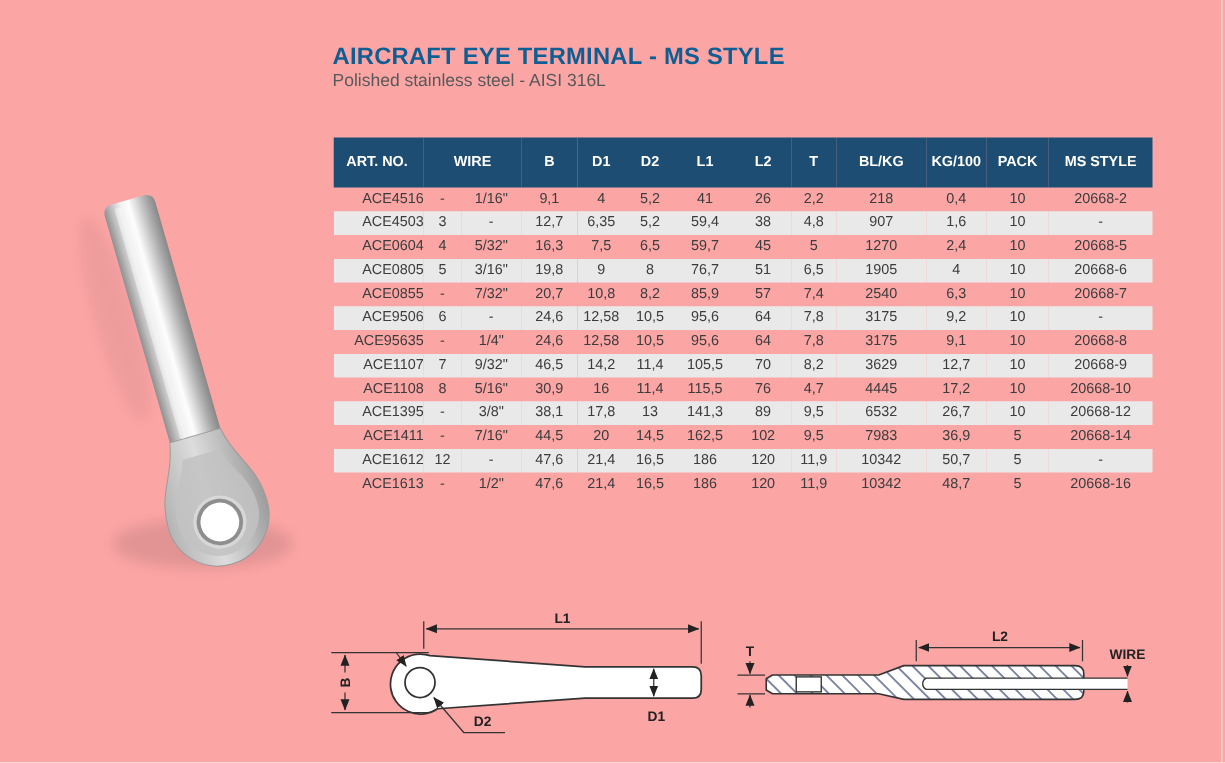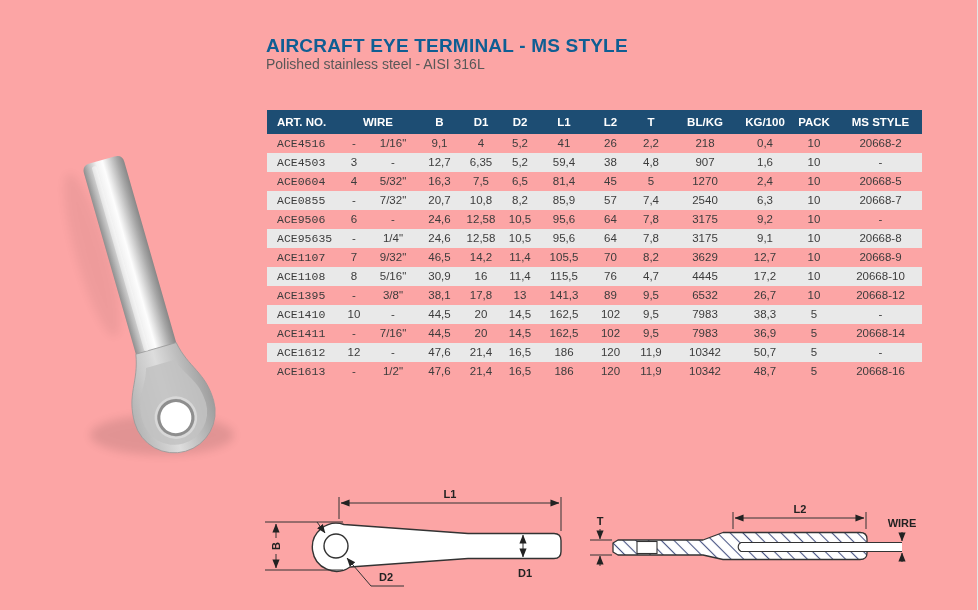--- a/index.html
+++ b/index.html
@@ -13,25 +13,25 @@
   .page{position:relative;width:980px;height:610px;background:#fca5a5;}
   .edge-line{position:absolute;left:977px;top:0;width:1px;height:610px;background:#e3e3e3;}
 
   .title{position:absolute;left:266px;top:35px;font-size:19px;font-weight:700;
     color:var(--accent);letter-spacing:0.2px;}
   .subtitle{position:absolute;left:266px;top:56px;font-size:14px;color:#585858;}
 
   table.spec{position:absolute;left:267px;top:110px;width:655px;
     border-collapse:collapse;table-layout:fixed;font-size:11.5px;color:#3c3c3c;}
   table.spec thead th{background:var(--header-bg);color:#fff;font-size:11.5px;
-    font-weight:700;height:24px;text-align:center;padding:0;margin-left:28px;}
+    font-weight:700;height:40px;text-align:center;padding:0;margin-left:28px;}
   table.spec thead th.al{text-align:left;padding-left:10px;}
   table.spec td{height:19px;line-height:19px;text-align:center;padding:0;
     white-space:nowrap;overflow:hidden;}
-  table.spec td.al{text-align:left;padding-left:10px;font-family:Liberation Mono, monospace;}
+  table.spec td.al{text-align:right;padding-left:10px;}
   table.spec tbody tr:nth-child(even){background:var(--row-alt);}
 
   svg text{font-family:"Liberation Sans",sans-serif;}
   .dimlbl{font-size:11px;font-weight:700;fill:#222;}
   .photo{position:absolute;left:40px;top:140px;}
   .drawings{position:absolute;left:0;top:482px;}
 </style>
 </head>
 <body>
 
@@ -136,27 +136,42 @@
           <td>10</td>
           <td>-</td>
         </tr>
         <tr>
           <td class="al">ACE0604</td>
           <td>4</td>
           <td>5/32"</td>
           <td>16,3</td>
           <td>7,5</td>
           <td>6,5</td>
-          <td>81,4</td>
+          <td>59,7</td>
           <td>45</td>
           <td>5</td>
           <td>1270</td>
           <td>2,4</td>
           <td>10</td>
           <td>20668-5</td>
+        </tr>
+        <tr>
+          <td class="al">ACE0805</td>
+          <td>5</td>
+          <td>3/16"</td>
+          <td>19,8</td>
+          <td>9</td>
+          <td>8</td>
+          <td>76,7</td>
+          <td>51</td>
+          <td>6,5</td>
+          <td>1905</td>
+          <td>4</td>
+          <td>10</td>
+          <td>20668-6</td>
         </tr>
         <tr>
           <td class="al">ACE0855</td>
           <td>-</td>
           <td>7/32"</td>
           <td>20,7</td>
           <td>10,8</td>
           <td>8,2</td>
           <td>85,9</td>
           <td>57</td>
@@ -235,35 +250,20 @@
           <td>13</td>
           <td>141,3</td>
           <td>89</td>
           <td>9,5</td>
           <td>6532</td>
           <td>26,7</td>
           <td>10</td>
           <td>20668-12</td>
         </tr>
         <tr>
-          <td class="al">ACE1410</td>
-          <td>10</td>
-          <td>-</td>
-          <td>44,5</td>
-          <td>20</td>
-          <td>14,5</td>
-          <td>162,5</td>
-          <td>102</td>
-          <td>9,5</td>
-          <td>7983</td>
-          <td>38,3</td>
-          <td>5</td>
-          <td>-</td>
-        </tr>
-        <tr>
           <td class="al">ACE1411</td>
           <td>-</td>
           <td>7/16"</td>
           <td>44,5</td>
           <td>20</td>
           <td>14,5</td>
           <td>162,5</td>
           <td>102</td>
           <td>9,5</td>
           <td>7983</td>

